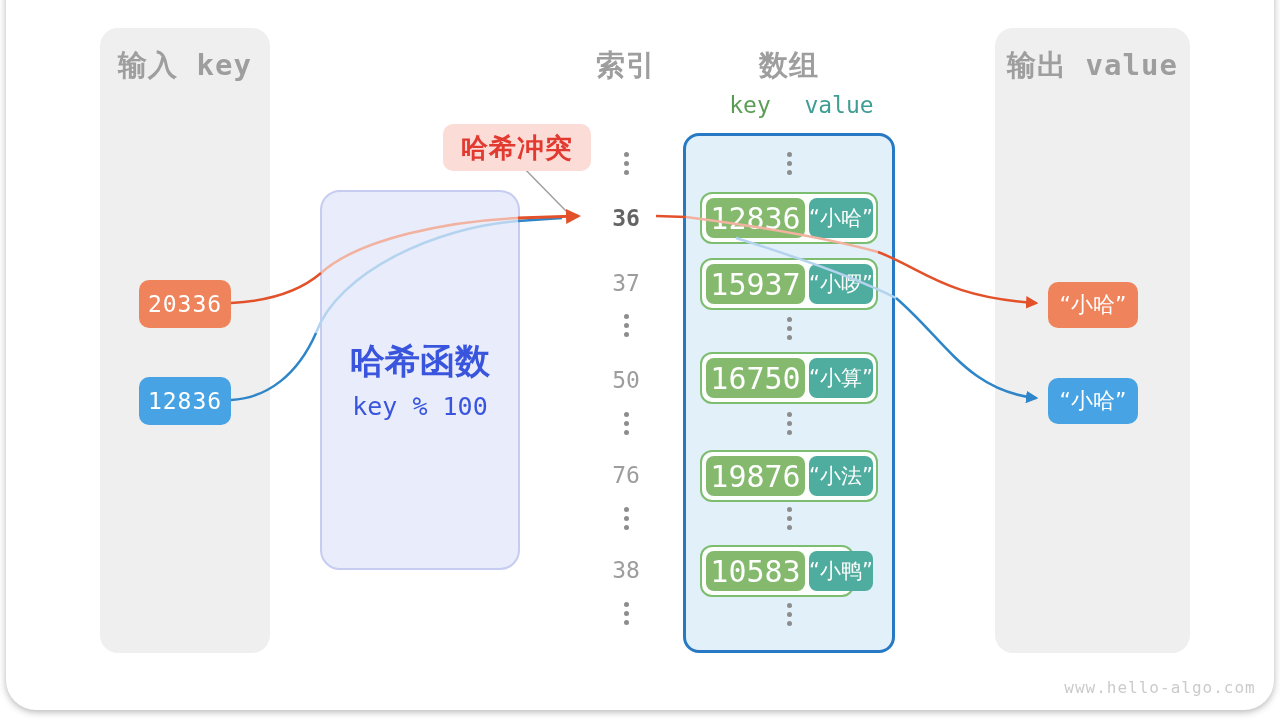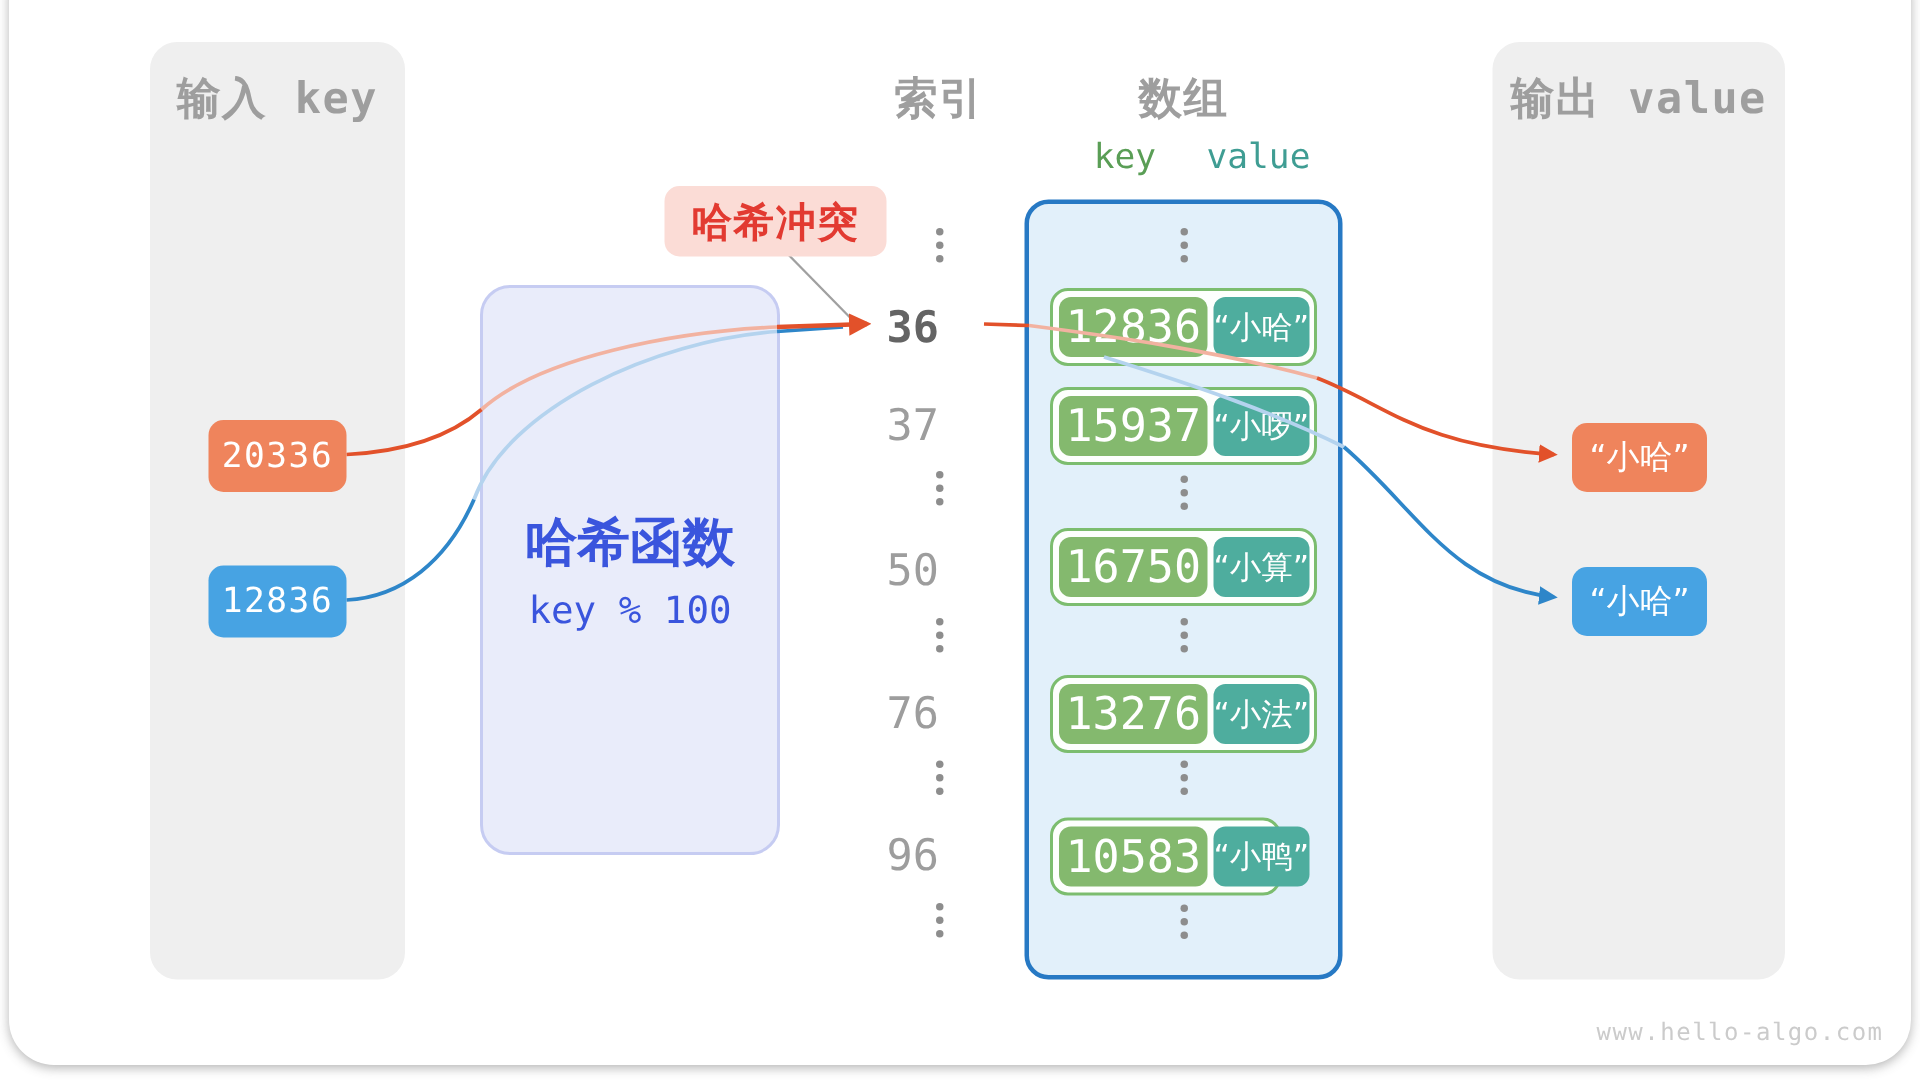--- a/index.html
+++ b/index.html
@@ -28,21 +28,21 @@
   .kbox.orange{background:var(--orange);border-radius:10px;}
   .kbox.blue{background:var(--blue);}
   .hash-box{background:var(--hash-fill);border:2px solid var(--hash-border);border-radius:20px;}
   .hash-title{position:absolute;left:0;right:0;top:146px;text-align:center;font-size:35px;
               font-weight:600;color:var(--hash-text);font-family:"DejaVu Sans",sans-serif;}
   .hash-formula{position:absolute;left:0;right:0;top:200px;text-align:center;font-size:25px;
               font-weight:500;color:var(--hash-text);}
   .collision{background:var(--collision-bg);border-radius:10px;display:flex;align-items:center;
              justify-content:center;font-size:27px;font-weight:700;color:var(--collision-text);
              font-family:"DejaVu Sans",sans-serif;letter-spacing:1px;}
-  .idx{width:70px;text-align:left;font-size:29px;line-height:34px;color:var(--index-text);font-weight:500;}
+  .idx{width:70px;text-align:center;font-size:23px;line-height:34px;color:var(--index-text);font-weight:500;}
   .idx.hl{color:var(--index-highlight);font-weight:700;}
   .dots{width:70px;display:flex;flex-direction:column;align-items:center;gap:4px;}
   .dots i{display:block;width:5px;height:5px;border-radius:50%;background:var(--dots);}
   .array-box{background:var(--array-fill);border:3px solid var(--array-border);border-radius:16px;}
   .kv-header{display:flex;font-size:23px;font-weight:500;}
   .kv-header .k{flex:0 0 100px;text-align:center;color:var(--key-header);}
   .kv-header .v{flex:1;text-align:center;color:var(--value-header);}
   .entry{background:#fdfffd;border:2.5px solid var(--entry-border);border-radius:12px;
          display:flex;gap:4px;padding:4px;}
   .pill{border-radius:8px;color:#fff;display:flex;align-items:center;justify-content:center;white-space:nowrap;}
@@ -99,21 +99,21 @@
       <i></i>
       <i></i>
       <i></i>
     </div>
   <div class="abs idx" style="left:591px;top:458px;">76</div>
   <div class="abs dots" style="left:591px;top:507px;">
       <i></i>
       <i></i>
       <i></i>
     </div>
-  <div class="abs idx" style="left:591px;top:553px;">96</div>
+  <div class="abs idx" style="left:591px;top:553px;">38</div>
   <div class="abs dots" style="left:591px;top:602px;">
       <i></i>
       <i></i>
       <i></i>
     </div>
 
   <div class="abs panel-title" style="left:739px;top:46px;width:100px;">数组</div>
   <div class="abs kv-header" style="left:700px;top:92px;width:178px;">
     <span class="k">key</span>
     <span class="v">value</span>
@@ -141,21 +141,21 @@
   <div class="abs entry" style="left:700px;top:352px;width:178px;height:52px;z-index:4;">
     <div class="pill key">16750</div>
     <div class="pill val">“小算”</div>
   </div>
   <div class="abs dots" style="left:754px;top:412px;z-index:4;">
       <i></i>
       <i></i>
       <i></i>
     </div>
   <div class="abs entry" style="left:700px;top:450px;width:178px;height:52px;z-index:4;">
-    <div class="pill key">13276</div>
+    <div class="pill key">19876</div>
     <div class="pill val">“小法”</div>
   </div>
   <div class="abs dots" style="left:754px;top:507px;z-index:4;">
       <i></i>
       <i></i>
       <i></i>
     </div>
   <div class="abs entry" style="left:700px;top:545px;width:154px;height:52px;z-index:4;">
     <div class="pill key">10583</div>
     <div class="pill val">“小鸭”</div>

